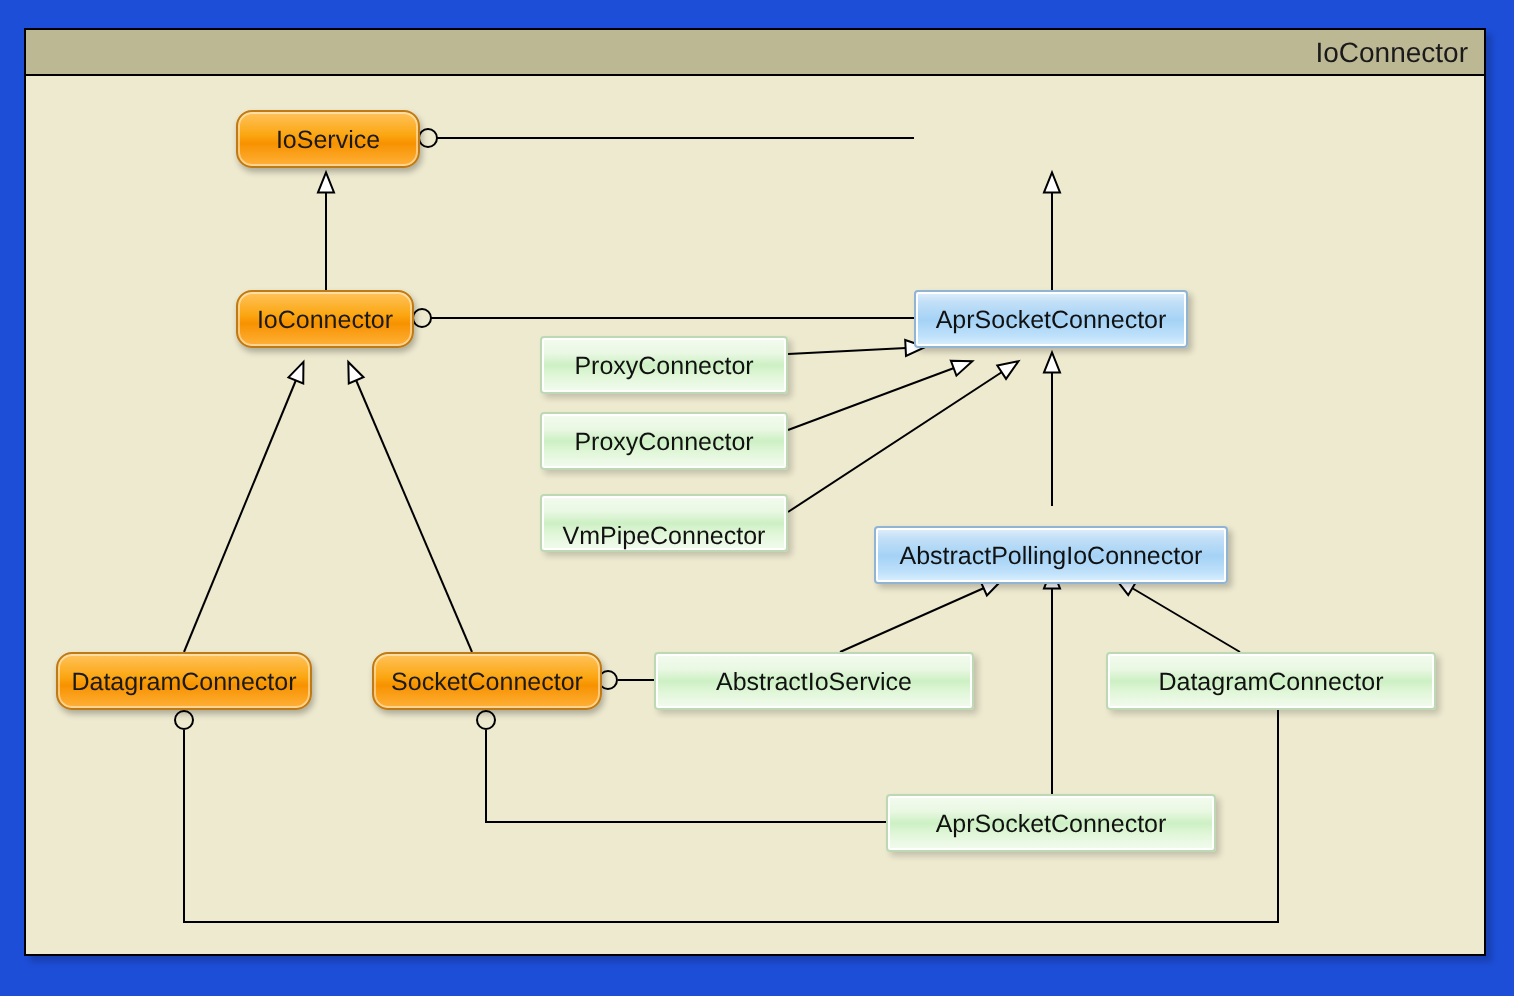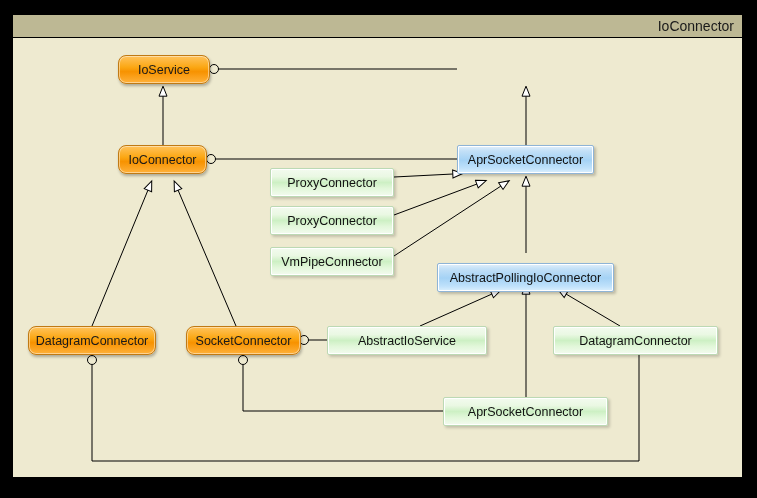--- a/index.html
+++ b/index.html
@@ -1,17 +1,17 @@
 <!DOCTYPE html>
 <html><head>
 <meta charset="utf-8">
 <style>
   html,body{margin:0;padding:0;background:#ffffff;}
   body{width:757px;height:498px;overflow:hidden;font-family:"Liberation Sans",sans-serif;}
-  #stage{position:relative;width:757px;height:498px;background:#000000;}
+  #stage{position:relative;width:757px;height:498px;background:#1d4ed8;}
 
   
   .frame{
     position:absolute; left:12px; top:14px; width:731px; height:464px;
     border:1px solid #000; background:#eeead0;
     box-sizing:border-box;
     box-shadow:3px 3px 3px rgba(0,0,0,0.18);
   }
   .frame-title{
     position:absolute; left:12px; top:14px; width:731px; height:24px;
@@ -122,21 +122,21 @@
   </div>
 
   <div class="node n-green" style="left:270px;top:168px;width:124px;">
     <span>ProxyConnector</span>
   </div>
 
   <div class="node n-green" style="left:270px;top:206px;width:124px;">
     <span>ProxyConnector</span>
   </div>
 
-  <div class="node n-green" style="left:270px;top:247px;width:124px;">
+  <div class="node n-green" style="left:270px;top:247px;width:124px;align-items:flex-end;">
     <span>VmPipeConnector</span>
   </div>
 
   <div class="node n-blue" style="left:437px;top:253px;width:177px;margin-top:10px;">
     <span>AbstractPollingIoConnector</span>
   </div>
 
   <div class="node n-orange" style="left:28px;top:326px;width:128px;">
     <span>DatagramConnector</span>
   </div>

